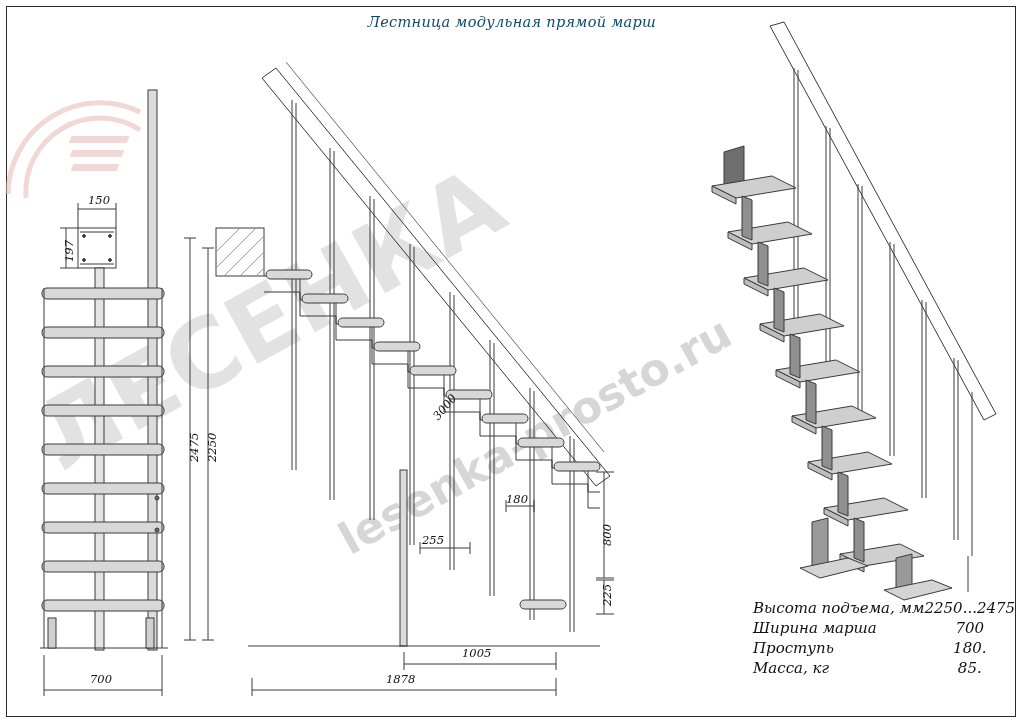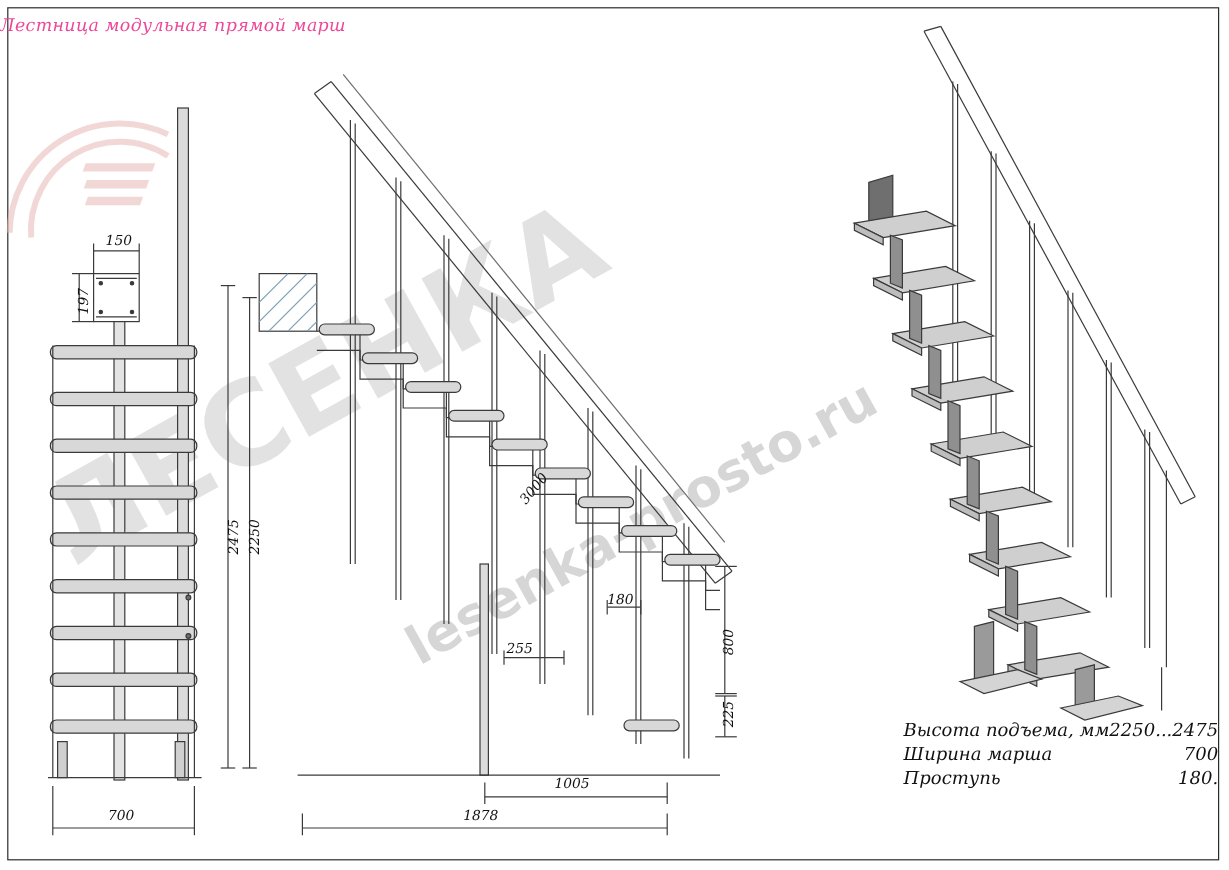--- a/index.html
+++ b/index.html
@@ -3,23 +3,23 @@
 <meta charset="utf-8">
 <style>
   html, body { margin:0; padding:0; background:#ffffff; }
   body { width:1024px; height:725px; position:relative; overflow:hidden;
          font-family:"DejaVu Sans", sans-serif; color:#1a1a1a; }
 
   .sheet { position:absolute; inset:0; }
   .frame { position:absolute; left:6px; top:6px; width:1010px; height:711px;
            border:1px solid #2b2b2b; box-sizing:border-box; }
 
-  .title { position:absolute; left:0; right:0; top:14px; text-align:left;
+  .title { position:absolute; left:0; right:0; top:14px; text-align:center;
            font-family:"DejaVu Serif", serif; font-style:italic; font-size:14.5px;
-           letter-spacing:.3px; color:#ec4899; }
+           letter-spacing:.3px; color:#0c4a6e; }
 
   
   .wm-big { position:absolute; left:18px; top:395px; width:620px; height:240px;
             font-family:"DejaVu Sans", sans-serif; font-weight:bold; font-size:96px;
             color:#d9d9d9; opacity:.75; transform:rotate(-29deg); transform-origin:0 0;
             white-space:nowrap; pointer-events:none; }
   .wm-mid { position:absolute; left:330px; top:520px; font-size:44px; font-weight:bold;
             font-family:"DejaVu Sans", sans-serif; color:#cfcfcf; opacity:.85;
             transform:rotate(-29deg); transform-origin:0 0; white-space:nowrap;
             pointer-events:none; }
@@ -31,21 +31,21 @@
 
   svg { position:absolute; left:0; top:0; overflow:visible; }
   svg.full { width:1024px; height:725px; }
 
   
   .spec { position:absolute; left:753px; top:598px; width:250px;
           font-family:"DejaVu Serif", serif; font-style:italic; font-size:15px;
           color:#111; }
   .spec table { width:100%; border-collapse:collapse; }
   .spec td { padding:1px 0; white-space:nowrap; }
-  .spec td.v { text-align:right; }
+  .spec td.v { text-align:center; }
 </style>
 </head>
 <body>
 
 <div class="sheet">
 
   <div class="frame"></div>
 
   <div class="title">Лестница модульная прямой марш</div>
 
@@ -284,17 +284,21 @@
           <td class="v">2250...2475</td>
         </tr>
         <tr>
           <td>Ширина марша</td>
           <td class="v">700</td>
         </tr>
         <tr>
           <td>Проступь</td>
           <td class="v">180.</td>
         </tr>
+        <tr>
+          <td>Масса, кг</td>
+          <td class="v">85.</td>
+        </tr>
       </tbody>
     </table>
   </div>
 
 </div>
 
 </body></html>

